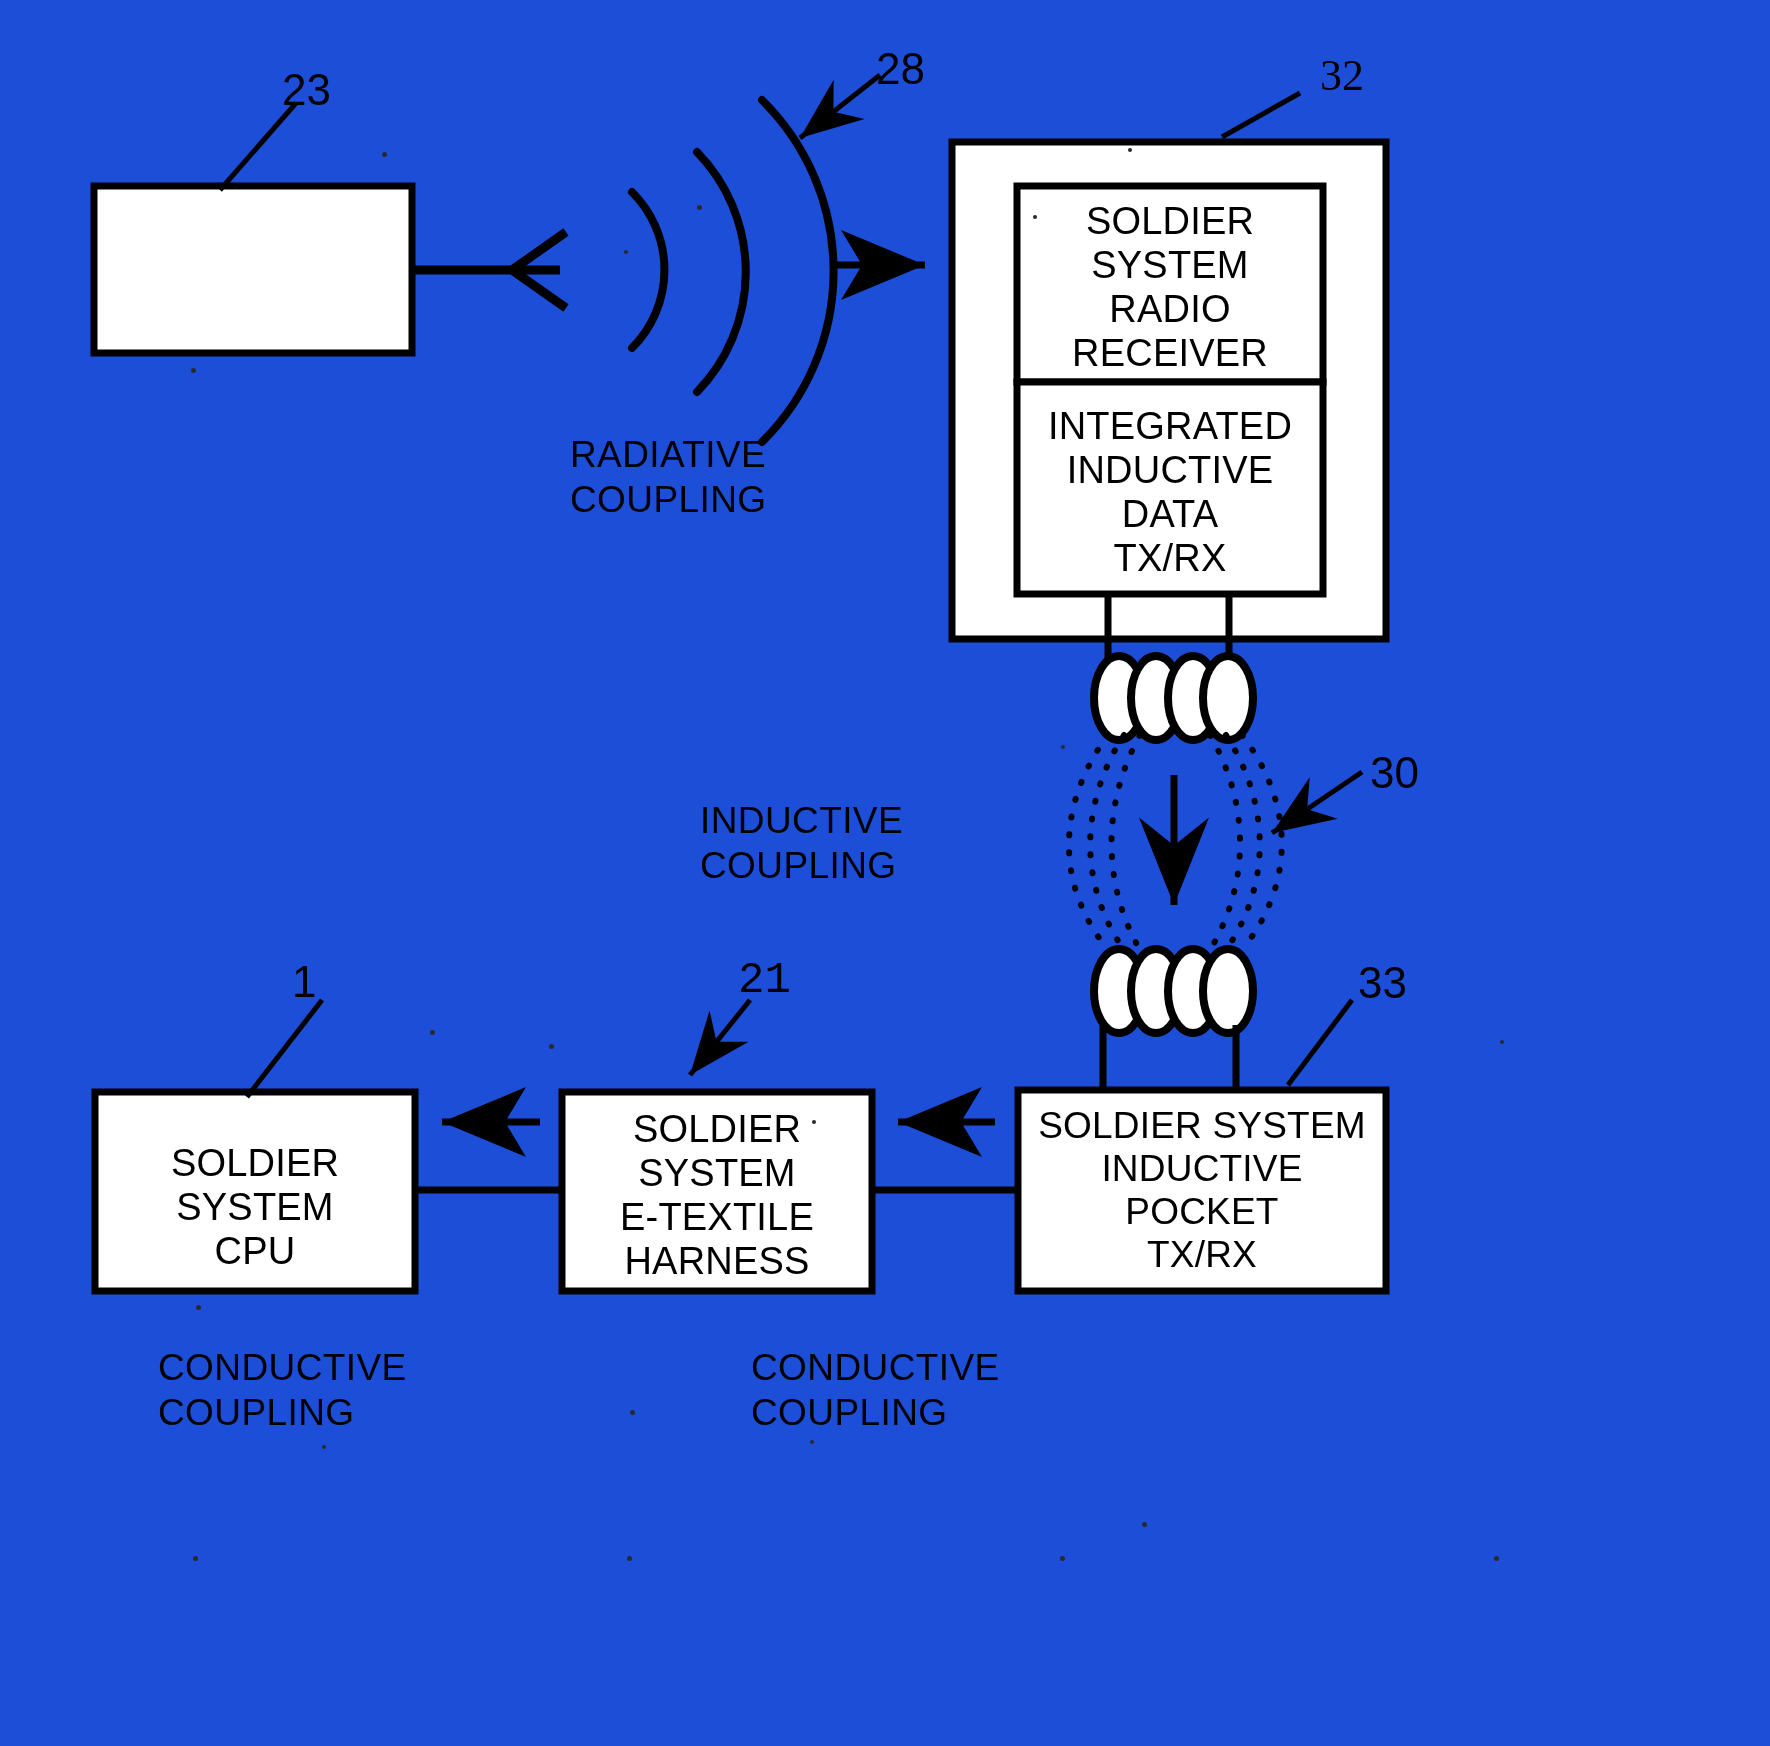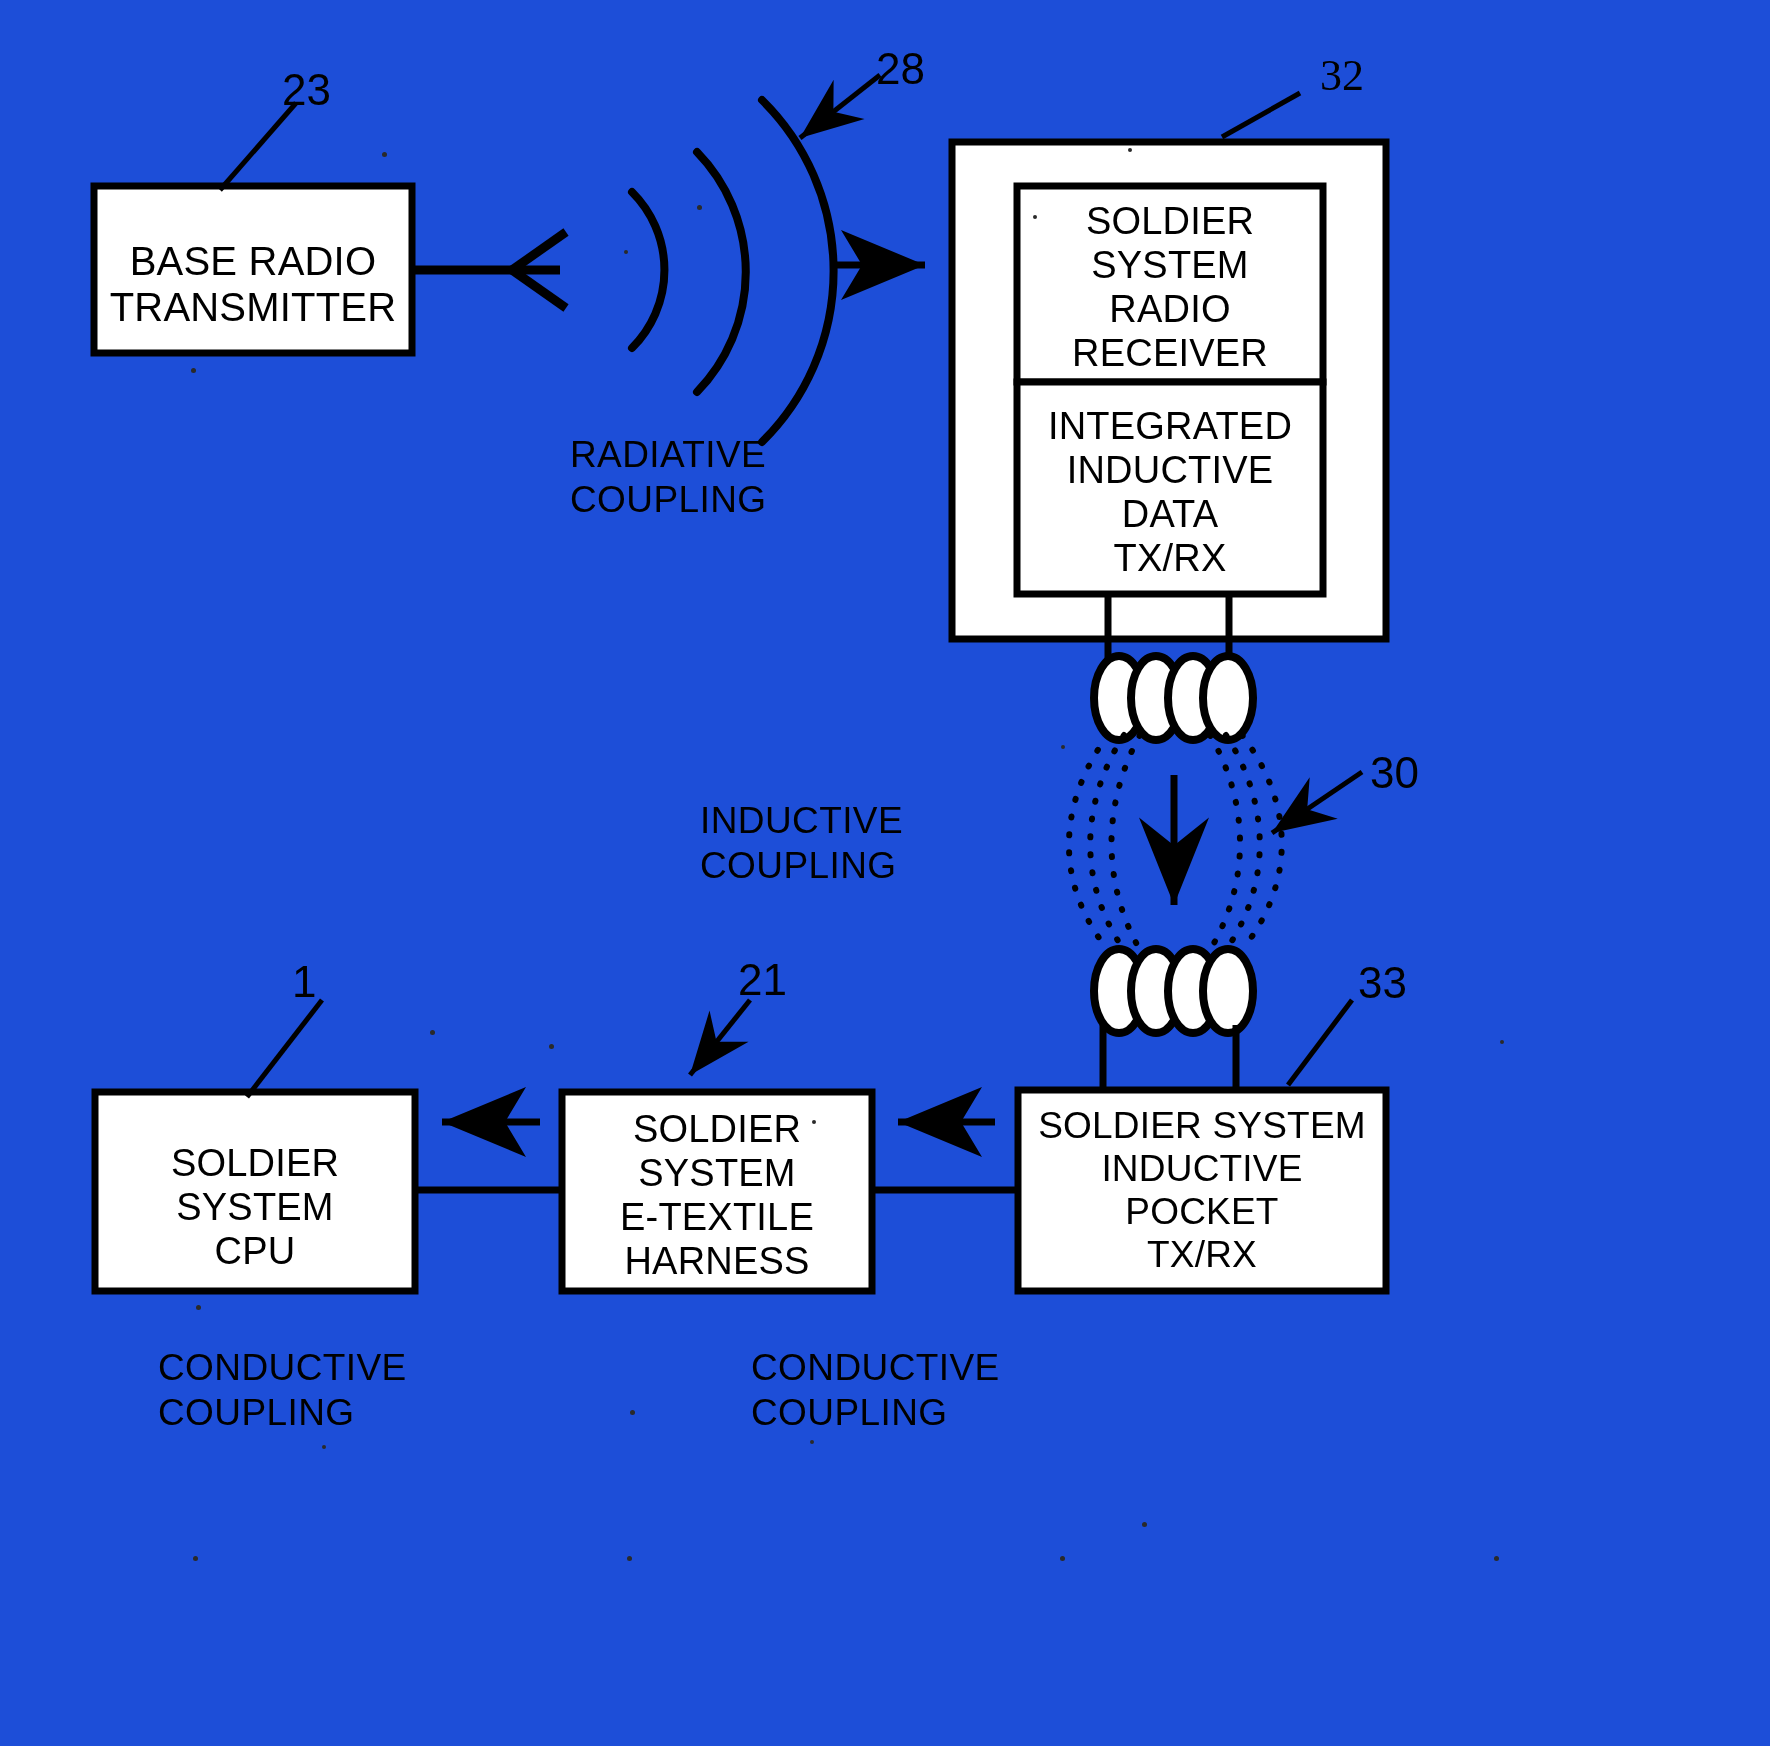--- a/index.html
+++ b/index.html
@@ -160,25 +160,23 @@
   <div class="speck" style="left:627px;top:1556px;width:5px;height:5px;"></div>
   <div class="speck" style="left:1060px;top:1556px;width:5px;height:5px;"></div>
   <div class="speck" style="left:1494px;top:1556px;width:5px;height:5px;"></div>
   <div class="speck" style="left:1500px;top:1040px;width:4px;height:4px;"></div>
 
   <div class="reflabel" style="left:282px; top:65px;">23</div>
   <div class="reflabel" style="left:876px; top:44px;">28</div>
   <div class="reflabel" style="left:1320px; top:50px;font-family:Liberation Serif, serif;">32</div>
   <div class="reflabel" style="left:1356px; top:748px;margin-left:14px;">30</div>
   <div class="reflabel" style="left:292px; top:957px;">1</div>
-  <div class="reflabel" style="left:738px; top:955px;">21</div>
+  <div class="reflabel" style="left:738px; top:955px;font-family:Liberation Mono, monospace;">21</div>
   <div class="reflabel" style="left:1358px; top:958px;">33</div>
 
-  <div class="boxtext" style="left:94px; top:238px; width:318px; font-size:40px;">BASE RADIO
-TRANSMITTER</div>
 
   <div class="boxtext" style="left:1017px; top:199px; width:306px; font-size:38px;">SOLDIER
 SYSTEM
 RADIO
 RECEIVER</div>
 
   <div class="boxtext" style="left:1017px; top:404px; width:306px; font-size:38px;">INTEGRATED
 INDUCTIVE
 DATA
 TX/RX</div>

